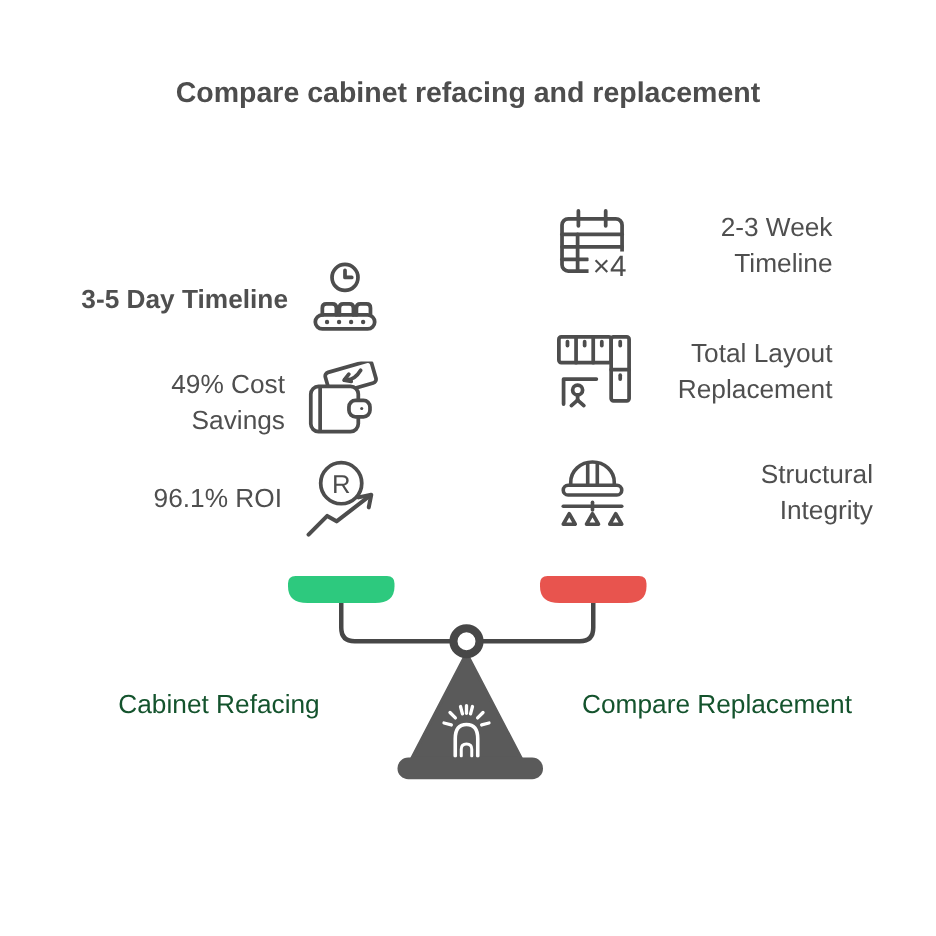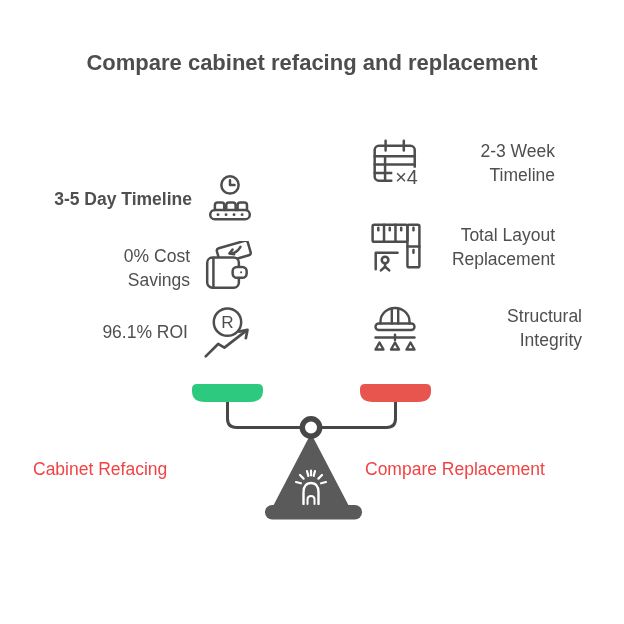--- a/index.html
+++ b/index.html
@@ -1,37 +1,37 @@
 <!DOCTYPE html>
 <html><head>
 <meta charset="utf-8">
 <style>
   html,body{margin:0;padding:0;background:#fff;}
   .canvas{position:relative;width:624px;height:624px;background:#ffffff;overflow:hidden;
           font-family:"Liberation Sans",sans-serif;color:#4f4f4f;}
   .title{position:absolute;top:47px;left:0;right:0;margin:0;text-align:center;
-         font-size:22px;line-height:32px;font-weight:bold;color:#4d4d4d;}
+         font-size:19px;line-height:32px;font-weight:bold;color:#4d4d4d;}
   .feat{position:absolute;display:flex;align-items:center;gap:13px;
         font-size:17.5px;line-height:24px;color:#4f4f4f;}
   .feat .ficon{flex:0 0 auto;display:block;}
   .fleft{left:20px;width:235px;justify-content:flex-end;text-align:right;}
   .fright{left:370px;width:244px;justify-content:flex-start;text-align:left;}
   .lr1{top:172px;height:54px;font-weight:bold;} .lr2{top:239px;height:58px;} .lr3{top:303px;height:58px;}
   .rr1{top:136px;height:54px;} .rr2{top:219px;height:56px;} .rr3{top:301px;height:54px;gap:42px;}
   .nowrap{white-space:nowrap;}
   .wrapL{max-width:92px;}
   .wrapR{max-width:120px;text-align:right;}
   .scale-svg{position:absolute;left:180px;top:380px;}
   .arm{fill:none;stroke:#474747;stroke-width:3;stroke-linecap:round;}
   .pivot{fill:#ffffff;stroke:#474747;stroke-width:5.4;}
   .tri{stroke:#5a5a5a;stroke-width:2;stroke-linejoin:round;}
   .ray{stroke:#ffffff;stroke-width:2.2;stroke-linecap:round;fill:none;}
   .bell{stroke:#ffffff;fill:none;stroke-linecap:round;}
-  .pan-label{position:absolute;top:459px;width:226px;
-             font-size:17.5px;color:#ef4444;}
+  .pan-label{position:absolute;top:459px;width:226px;text-align:center;
+             font-size:17.5px;color:#14532d;}
   .pl-left{left:33px;} .pl-right{left:365px;}
   .ic{stroke:#4d4d4d;stroke-width:2.4;fill:none;stroke-linecap:round;stroke-linejoin:round;}
 </style>
 </head>
 <body>
 
 <div class="canvas">
 
   <h1 class="title"><span>Compare cabinet refacing and replacement</span><br></h1>
 
@@ -49,21 +49,21 @@
       <g fill="#4d4d4d" stroke="none">
         <circle cx="12.5" cy="39" r="1.4"></circle>
           <circle cx="20.2" cy="39" r="1.4"></circle>
         <circle cx="27.9" cy="39" r="1.4"></circle>
           <circle cx="35.6" cy="39" r="1.4"></circle>
       </g>
     </svg>
   </div>
 
   <div class="feat fleft lr2">
-    <span class="wrapL">0% Cost Savings</span>
+    <span class="wrapL">49% Cost Savings</span>
     <svg class="ficon" width="52" height="54" viewBox="0 0 50 52">
       <g class="ic">
         <g transform="rotate(-16 30 10)">
           <rect x="14" y="3" width="31" height="14.5" rx="2.5" fill="#fff"></rect>
           <path d="M37 7.5 Q31 13 25.5 10.5"></path>
           <path d="M29 7.8 L25 10.7 L29.2 12.7"></path>
         </g>
         <rect x="4" y="16" width="30.5" height="29" rx="5" fill="#fff"></rect>
         <path d="M10 16.5 v28"></path>
         <rect x="28.5" y="25" width="13.5" height="10.5" rx="4.2" fill="#fff"></rect>

